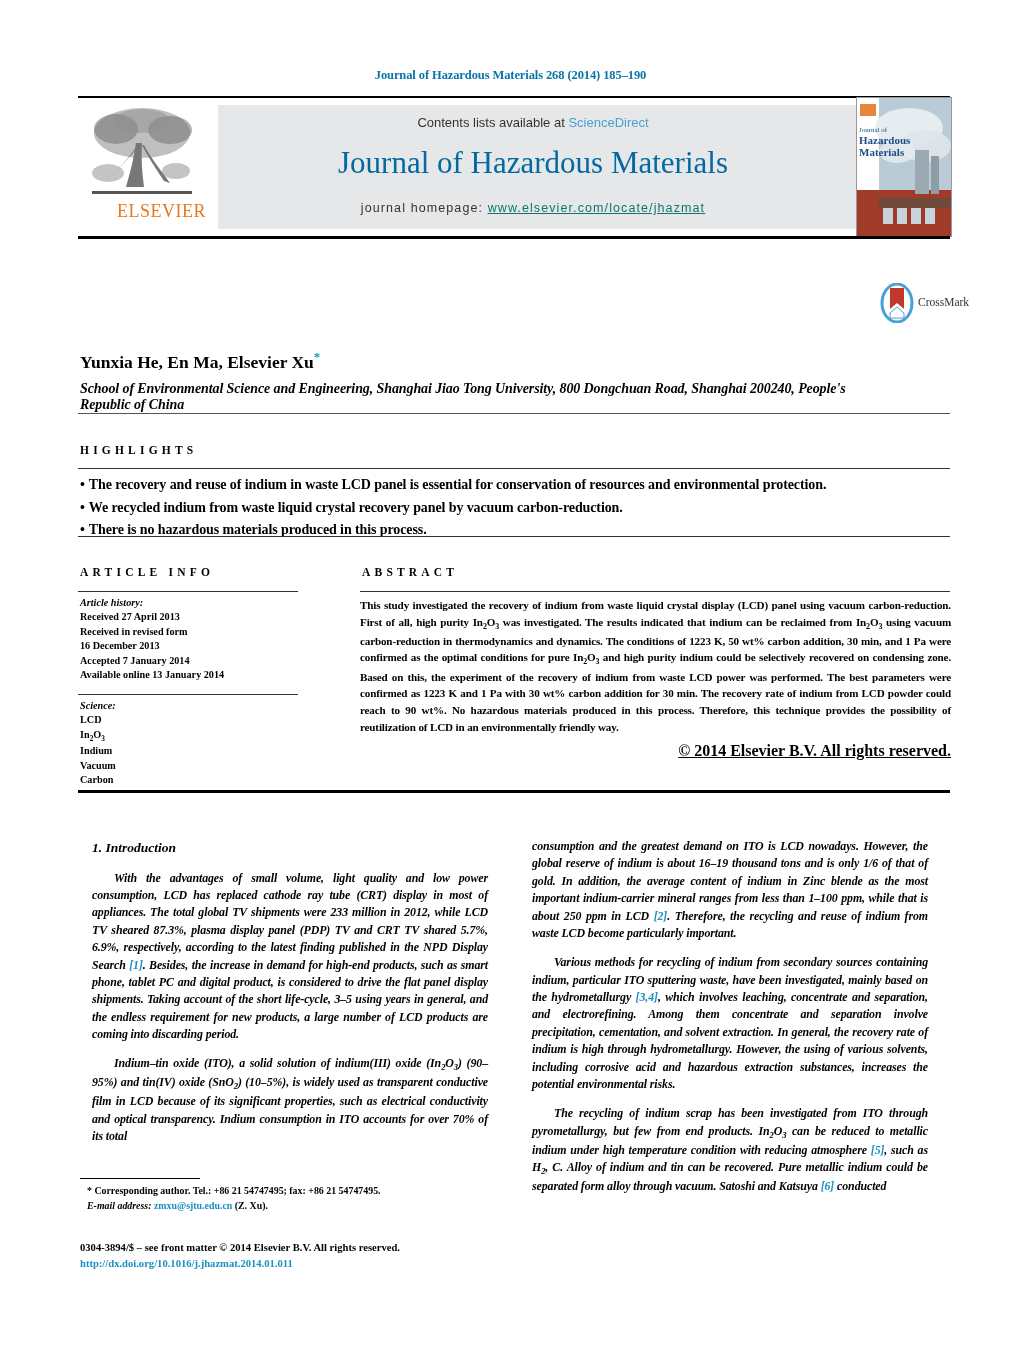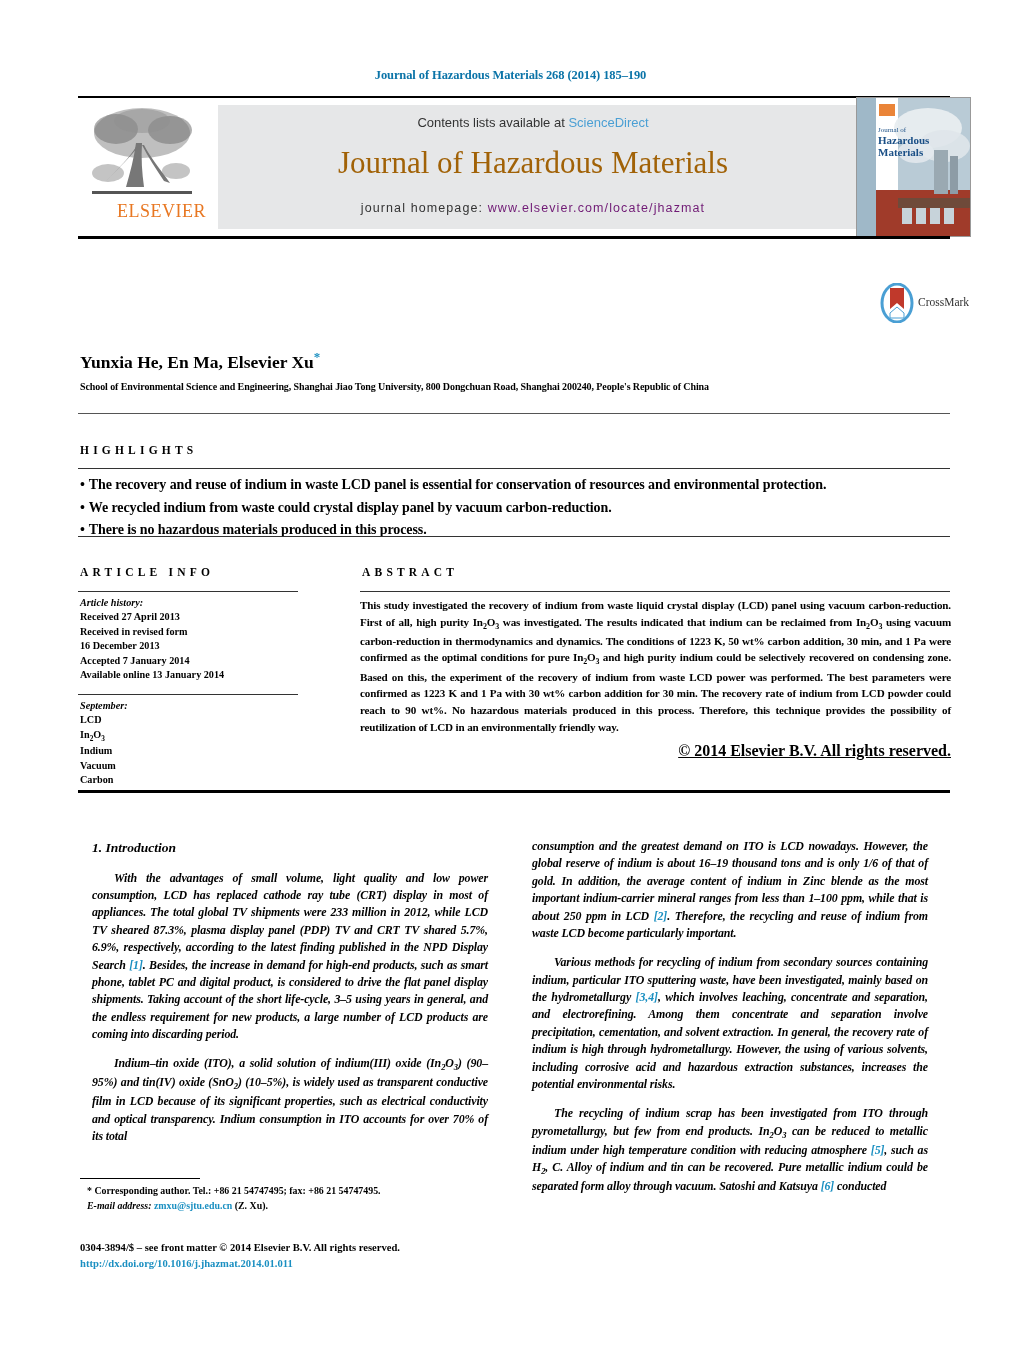--- a/index.html
+++ b/index.html
@@ -98,44 +98,44 @@
   .contents-line .sd {
     color: #4a9fd4;
   }
   .journal-title-big {
     position: absolute;
     left: 0; top: 40px;
     width: 630px;
     text-align: center;
     font-family: "Liberation Serif", serif;
     font-size: 31px;
-    color: #a16207;
+    color: #0369a1;
   }
   .homepage-line {
     position: absolute;
     left: 0; top: 96px;
     width: 630px;
     text-align: center;
     font-family: "Liberation Sans", sans-serif;
     font-size: 12.5px;
     letter-spacing: 1.1px;
     color: #333;
   }
   .homepage-line .url {
-    color: #701a75;
+    color: #0f766e;
+    text-decoration: underline;
   }
   .cover-thumb {
     position: absolute;
     left: 778px; top: 0px;
     width: 94px;
     height: 138px;
     border: 1px solid #999;
     overflow: hidden;
     background: #9fb8c8;
-    padding-left: 19px;
   }
 
   
   .title {
     position: absolute;
     left: 80px; top: 277px;
     width: 760px;
     font-size: 25.5px;
     line-height: 1.24;
     font-family: "Liberation Serif", serif;
@@ -166,21 +166,22 @@
     width: 780px;
     font-size: 17.5px;
     font-weight: bold;
     font-family: "Liberation Serif", serif;
   }
   .authors .star { color: #1a8fc1; font-size: 13px; vertical-align: super; }
   .affiliation {
     position: absolute;
     left: 80px; top: 381px;
     width: 800px;
-    font-size: 10px;
+    font-size: 14px;
+    font-style: italic;
     font-weight: bold;
     letter-spacing: -0.1px;
   }
   .rule-after-affil {
     position: absolute;
     left: 78px; top: 413px;
     width: 872px;
     height: 1px;
     background: #555;
   }
@@ -428,42 +429,42 @@
     <span>Yunxia He, En Ma, Elsevier Xu</span><span class="star">*</span>
   </div>
 
   <div class="affiliation">School of Environmental Science and Engineering, Shanghai Jiao Tong University, 800 Dongchuan Road, Shanghai 200240, People's Republic of China</div>
   <div class="rule-after-affil"></div>
 
   <div class="sec-label highlights-label">HIGHLIGHTS</div>
   <div class="rule-hl-top"></div>
   <div class="highlights-list">
     <div><span class="bullet">•</span><span>The recovery and reuse of indium in waste LCD panel is essential for conservation of resources and environmental protection.</span></div>
-    <div><span class="bullet">•</span><span>We recycled indium from waste could crystal display panel by vacuum carbon-reduction.</span></div>
+    <div><span class="bullet">•</span><span>We recycled indium from waste liquid crystal recovery panel by vacuum carbon-reduction.</span></div>
     <div><span class="bullet">•</span><span>There is no hazardous materials produced in this process.</span></div>
   </div>
   <div class="rule-hl-bottom"></div>
 
   <div class="sec-label info-label">ARTICLE INFO</div>
   <div class="sec-label abstract-label">ABSTRACT</div>
   <div class="rule-info"></div>
   <div class="rule-abs"></div>
 
   <div class="article-history">
     <div class="hd">Article history:</div>
     <div>Received 27 April 2013</div>
     <div>Received in revised form</div>
     <div>16 December 2013</div>
     <div>Accepted 7 January 2014</div>
     <div>Available online 13 January 2014</div>
   </div>
 
   <div class="rule-kw"></div>
   <div class="keywords">
-    <div class="hd">September:</div>
+    <div class="hd">Science:</div>
     <div>LCD</div>
     <div>In<sub>2</sub>O<sub>3</sub></div>
     <div>Indium</div>
     <div>Vacuum</div>
     <div>Carbon</div>
   </div>
 
   <div class="abstract">
     This study investigated the recovery of indium from waste liquid crystal display (LCD) panel using vacuum
     carbon-reduction. First of all, high purity In<sub>2</sub>O<sub>3</sub> was investigated. The results indicated that indium can be

